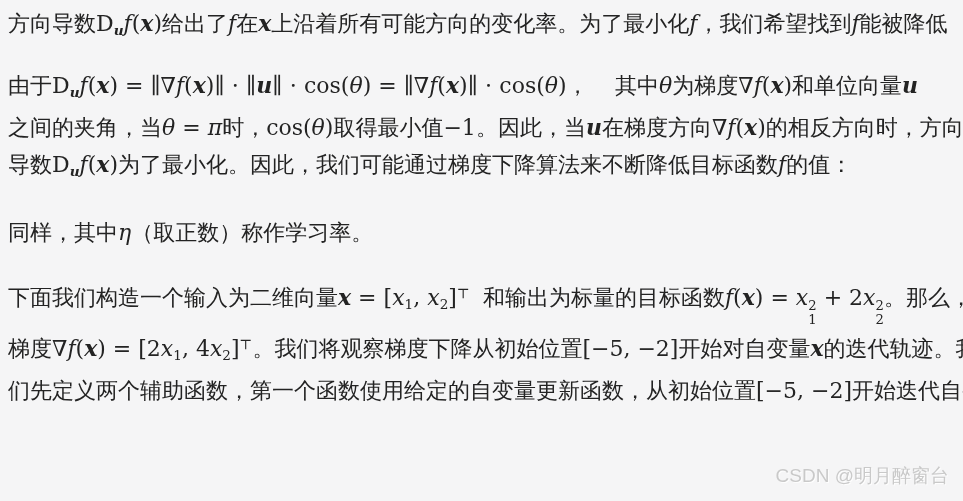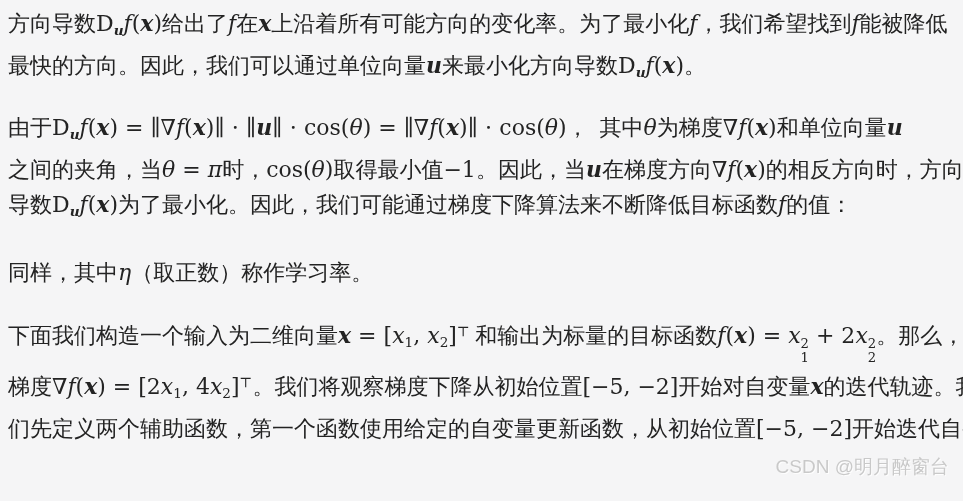--- a/index.html
+++ b/index.html
@@ -22,53 +22,52 @@
   .para { margin: 0; }
   .para .line {
     line-height: 35px;
     white-space: pre;
   }
   .p1 { margin-bottom: 20px; }
   .p2 { margin-bottom: 26px; }
   .equation { margin-bottom: 26px; }
   .p4 { margin-bottom: 24px; }
 
-  .seg-t { font-family: Liberation Serif, serif; }
+  .seg-t { font-family: Liberation Mono, monospace; }
   .seg-m { font-family: "DejaVu Serif", serif; font-style: italic; }
   .seg-b { font-family: "DejaVu Serif", serif; font-style: italic; font-weight: bold; }
   .seg-r { font-family: "DejaVu Serif", serif; }
   .seg-s { font-family: "DejaVu Serif", serif; font-size: 0.62em; vertical-align: -0.3em; }
   .seg-sb { font-family: "DejaVu Serif", serif; font-style: italic; font-weight: bold; font-size: 0.62em; vertical-align: -0.3em; }
   .seg-p { font-family: "DejaVu Serif", serif; font-size: 0.62em; vertical-align: 0.5em; }
   .stack {
     display: inline-flex;
     flex-direction: column;
     align-items: flex-start;
     font-family: "DejaVu Serif", serif;
     font-size: 0.60em;
     line-height: 1.05;
     vertical-align: -0.38em;
   }
   .watermark {
     position: absolute;
     right: 14px;
-    bottom: 21px;
+    bottom: 12px;
     font-size: 19px;
     color: #c9c9c9;
     text-shadow: 1px 1px 0 rgba(255,255,255,0.85);
     font-family: "Liberation Sans", sans-serif;
   }
 </style>
 </head>
 <body>
 
 <main>
   <div class="para p1">
       <div class="line"><span class="seg-t">方向导数</span><span class="seg-r">D</span><span class="seg-sb">u</span><span class="seg-m">f</span><span class="seg-r">(</span><span class="seg-b">x</span><span class="seg-r">)</span><span class="seg-t">给出了</span><span class="seg-m">f</span><span class="seg-t">在</span><span class="seg-b">x</span><span class="seg-t">上沿着所有可能方向的变化率。为了最小化</span><span class="seg-m">f</span><span class="seg-t">，我们希望找到</span><span class="seg-m">f</span><span class="seg-t">能被降低</span></div>
-      <div class="line"><span class="seg-t">最快的方向。因此，我们可以通过单位向量</span><span class="seg-b">u</span><span class="seg-t">来最小化方向导数</span><span class="seg-r">D</span><span class="seg-sb">u</span><span class="seg-m">f</span><span class="seg-r">(</span><span class="seg-b">x</span><span class="seg-r">)</span><span class="seg-t">。</span></div>
     </div>
   <div class="para p2">
       <div class="line"><span class="seg-t">由于</span><span class="seg-r">D</span><span class="seg-sb">u</span><span class="seg-m">f</span><span class="seg-r">(</span><span class="seg-b">x</span><span class="seg-r">) = ∥∇</span><span class="seg-m">f</span><span class="seg-r">(</span><span class="seg-b">x</span><span class="seg-r">)∥ ⋅ ∥</span><span class="seg-b">u</span><span class="seg-r">∥ ⋅ cos(</span><span class="seg-m">θ</span><span class="seg-r">) = ∥∇</span><span class="seg-m">f</span><span class="seg-r">(</span><span class="seg-b">x</span><span class="seg-r">)∥ ⋅ cos(</span><span class="seg-m">θ</span><span class="seg-r">)</span><span class="seg-t">，  其中</span><span class="seg-m">θ</span><span class="seg-t">为梯度</span><span class="seg-r">∇</span><span class="seg-m">f</span><span class="seg-r">(</span><span class="seg-b">x</span><span class="seg-r">)</span><span class="seg-t">和单位向量</span><span class="seg-b">u</span></div>
       <div class="line"><span class="seg-t">之间的夹角，当</span><span class="seg-m">θ</span><span class="seg-r"> = </span><span class="seg-m">π</span><span class="seg-t">时，</span><span class="seg-r">cos(</span><span class="seg-m">θ</span><span class="seg-r">)</span><span class="seg-t">取得最小值</span><span class="seg-r">−1</span><span class="seg-t">。因此，当</span><span class="seg-b">u</span><span class="seg-t">在梯度方向</span><span class="seg-r">∇</span><span class="seg-m">f</span><span class="seg-r">(</span><span class="seg-b">x</span><span class="seg-r">)</span><span class="seg-t">的相反方向时，方向</span></div>
       <div class="line"><span class="seg-t">导数</span><span class="seg-r">D</span><span class="seg-sb">u</span><span class="seg-m">f</span><span class="seg-r">(</span><span class="seg-b">x</span><span class="seg-r">)</span><span class="seg-t">为了最小化。因此，我们可能通过梯度下降算法来不断降低目标函数</span><span class="seg-m">f</span><span class="seg-t">的值：</span></div>
     </div>
   <div class="para p4">
       <div class="line"><span class="seg-t">同样，其中</span><span class="seg-m">η</span><span class="seg-t">（取正数）称作学习率。</span></div>
     </div>
   <div class="para p5">

